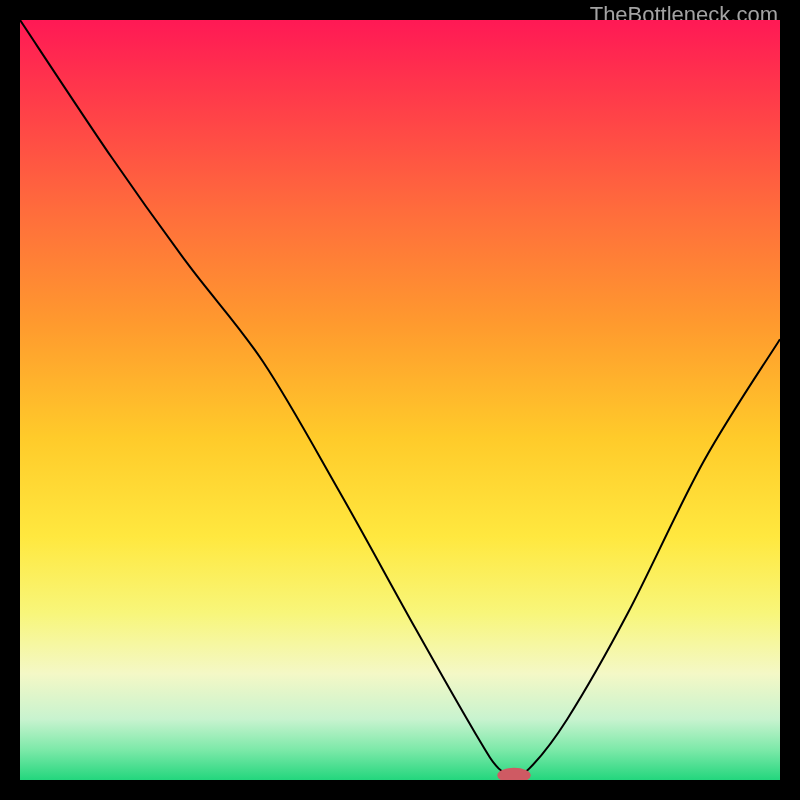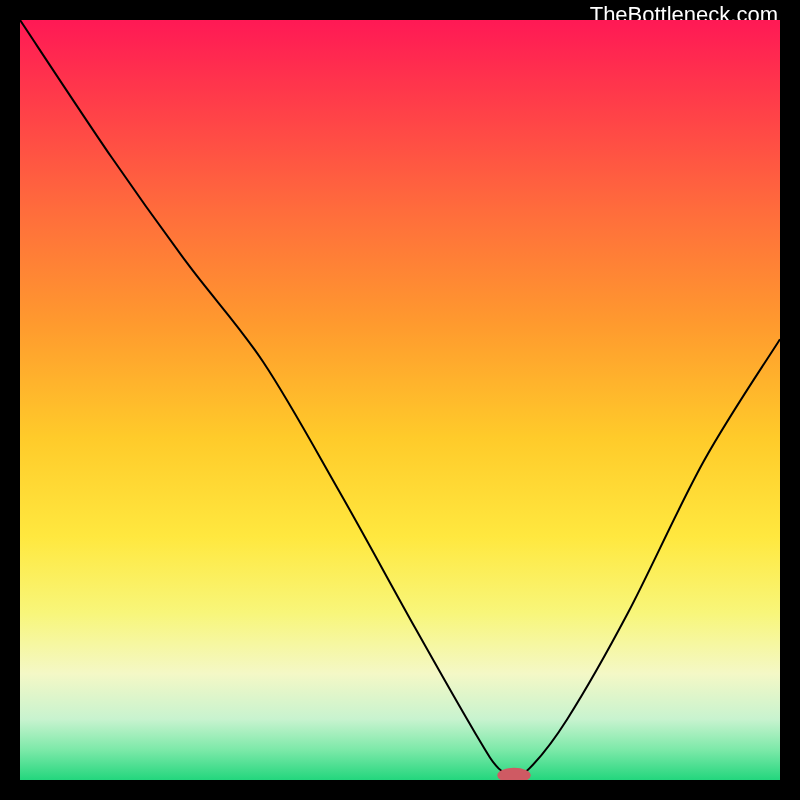--- a/index.html
+++ b/index.html
@@ -22,21 +22,21 @@
     left: 20px;
     top: 20px;
     width: 760px;
     height: 760px;
     box-sizing: border-box;
   }
   .watermark {
     position: absolute;
     top: 2px;
     right: 22px;
-    color: #ffffff;
+    color: #a3a3a3;
     font-size: 22px;
     font-weight: 500;
     user-select: none;
   }
   svg { display: block; }
 </style>
 </head>
 <body>
 
 <div class="frame">

